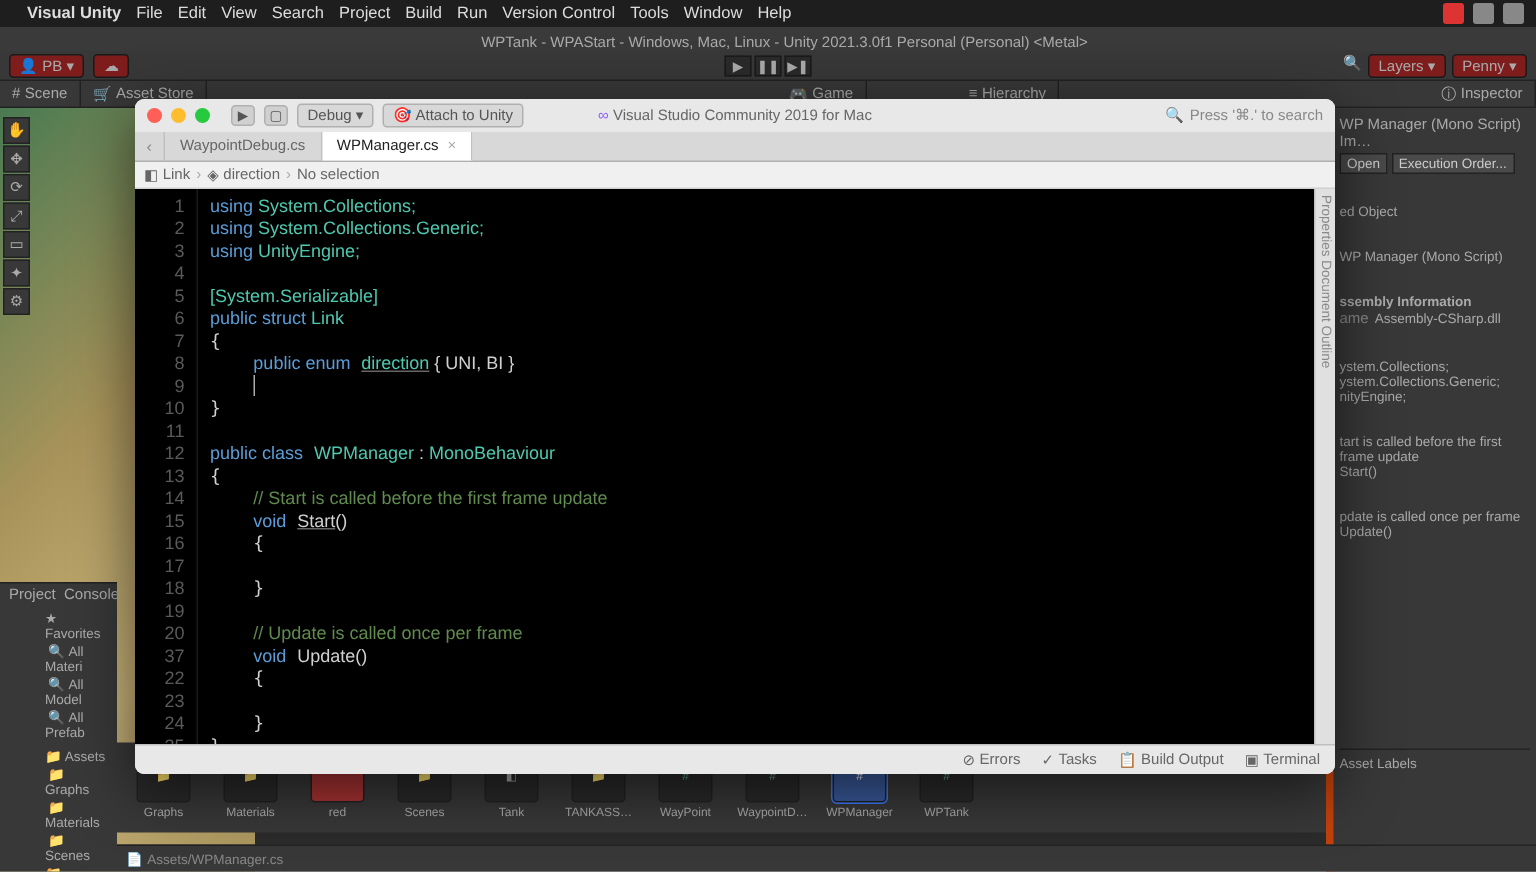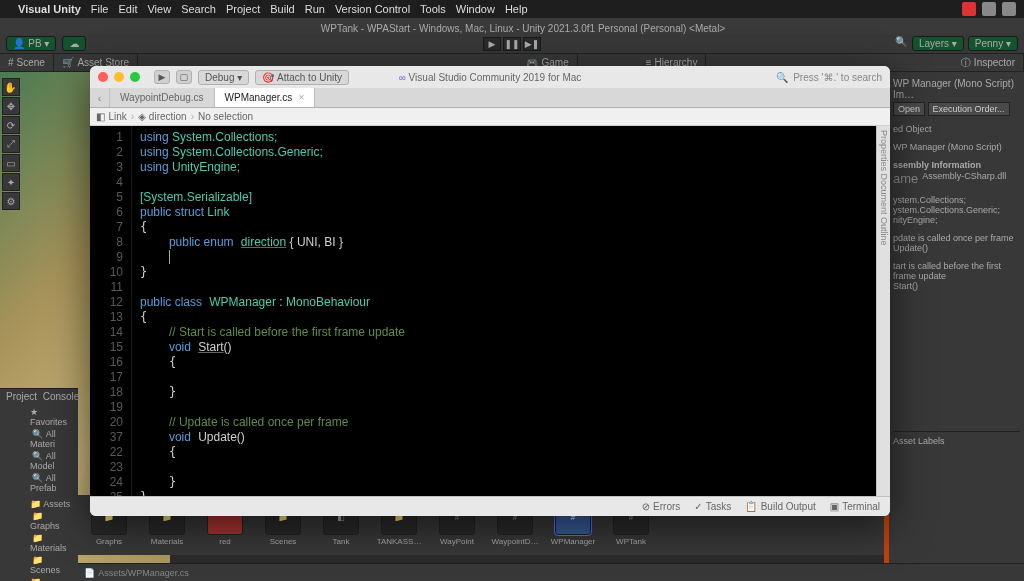--- a/index.html
+++ b/index.html
@@ -11,21 +11,21 @@
 .mac-menu .app-name { font-weight: 600; }
 .mac-menu .flex { flex: 1; }
 .mac-menu .right { display: flex; gap: 6px; }
 .mac-menu .right span { width: 14px; height: 14px; }
 
 
 .unity-title { height: 16px; background: #3a3a3a; display: flex; align-items: flex-end; justify-content: center; font-size: 10px; color: #aaa; padding-left: 22px; }
 
 
 .unity-toolbar { height: 20px; background: #383838; border-bottom: 1px solid #222; display: flex; align-items: center; padding: 0 6px; gap: 6px; font-size: 10px; color: #aaa; }
-.unity-toolbar .pill { background: #14532d; border: 1px solid #1a1a1a; border-radius: 3px; padding: 1px 6px; }
+.unity-toolbar .pill { background: #7f1d1d; border: 1px solid #1a1a1a; border-radius: 3px; padding: 1px 6px; }
 .unity-toolbar .play-group { position: absolute; left: 50%; transform: translateX(-50%); display: flex; gap: 2px; }
 .unity-toolbar .play-btn { width: 18px; height: 14px; background: #2a2a2a; border: 1px solid #1a1a1a; display: flex; align-items: center; justify-content: center; font-size: 9px; }
 .unity-toolbar .right-group { margin-left: auto; display: flex; gap: 4px; }
 
 
 .unity-tabs { height: 18px; background: #383838; display: flex; font-size: 10px; color: #aaa; border-bottom: 1px solid #222; }
 .unity-tabs .t { padding: 2px 8px; border-right: 1px solid #222; display: flex; align-items: center; gap: 3px; }
 
 
 .unity-main { position: absolute; top: 72px; left: 0; right: 0; bottom: 0; display: flex; }
@@ -43,22 +43,22 @@
 .thumb { width:54px; display:flex; flex-direction:column; align-items:center; gap:2px; font-size:8px; color:#aaa; }
 .thumb .box { width:36px; height:36px; background:#2a2a2a; border:1px solid #222; border-radius:3px; display:flex;align-items:center;justify-content:center; }
 .thumb.sel .box { outline:1px solid #3a7aff; background:#3a5a9a; }
 
 .bottom-bar { position:absolute; left:78px; right:0; bottom:0; height:18px; background:#383838; border-top:1px solid #222; display:flex; align-items:center; padding:0 6px; font-size:9px; color:#888; }
 .bottom-bar .path { display:flex; align-items:center; gap:3px; }
 
 .inspector { position:absolute; right:0; top:0; width:140px; bottom:0; background:#383838; border-left:5px solid #c2410c; padding:4px; font-size:9px; color:#aaa; overflow:hidden; }
 .inspector .hdr { font-size:10px; padding:2px 0; }
 .inspector .btn { background:#4a4a4a; border:1px solid #222; padding:1px 4px; font-size:9px; color:#ccc; display:inline-block; }
-.inspector .section { margin-top:8px; }
-.inspector .label { color:#888; font-size:13px; }
+.inspector .section { margin-top:20px; }
+.inspector .label { color:#888; font-size:10px; }
 .inspector .row { display:flex; gap:4px; padding:1px 0; }
 
 
 .vs-window { position:absolute; left:90px; top:66px; width:800px; height:450px; background:#e8e8e8; border-radius:6px; box-shadow:0 10px 40px rgba(0,0,0,.6); overflow:hidden; display:flex; flex-direction:column; }
 
 .vs-titlebar { height:22px; background:#e8e8e8; display:flex; align-items:center; padding:0 8px; position:relative; }
 .vs-titlebar .lights { display:flex; gap:6px; }
 .vs-titlebar .light { width:10px; height:10px; border-radius:50%; }
 .vs-titlebar .red { background:#ff5f56; }
 .vs-titlebar .yellow { background:#ffbd2e; }
@@ -176,26 +176,26 @@
     <div class="row">
         <span class="label">ame</span>
         <span>Assembly-CSharp.dll</span>
       </div>
     <div class="section">
       <div>ystem.Collections;</div>
       <div>ystem.Collections.Generic;</div>
       <div>nityEngine;</div>
     </div>
     <div class="section">
+      <div>tart is called before the first frame update</div>
+      <div>Start()</div>
+    </div>
+    <div class="section">
       <div>pdate is called once per frame</div>
       <div>Update()</div>
-    </div>
-    <div class="section">
-      <div>tart is called before the first frame update</div>
-      <div>Start()</div>
     </div>
     <div class="section" style="margin-top:140px;border-top:1px solid #222;padding-top:4px">Asset Labels</div>
   </div>
 </div>
 
 <div class="left-panel">
   <div class="tab"><span>Project</span>&nbsp;&nbsp;<span>Console</span></div>
   <ul>
     <li>★ <span>Favorites</span></li>
     <li>&nbsp;🔍 <span>All Materi</span></li>

